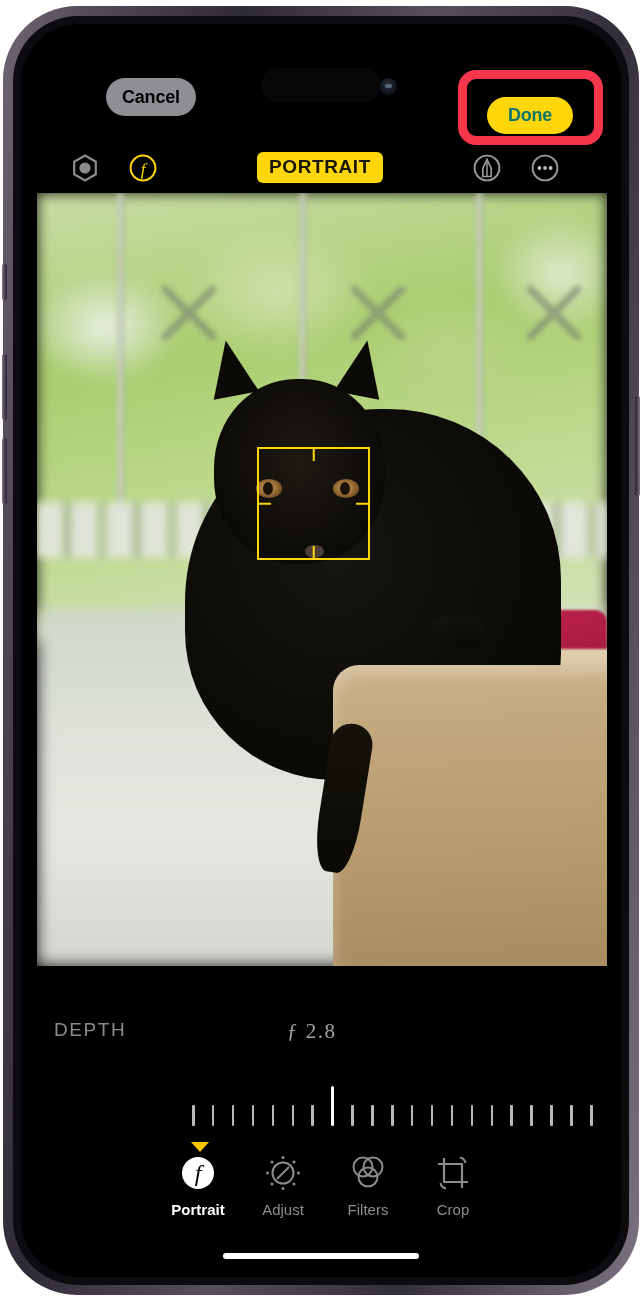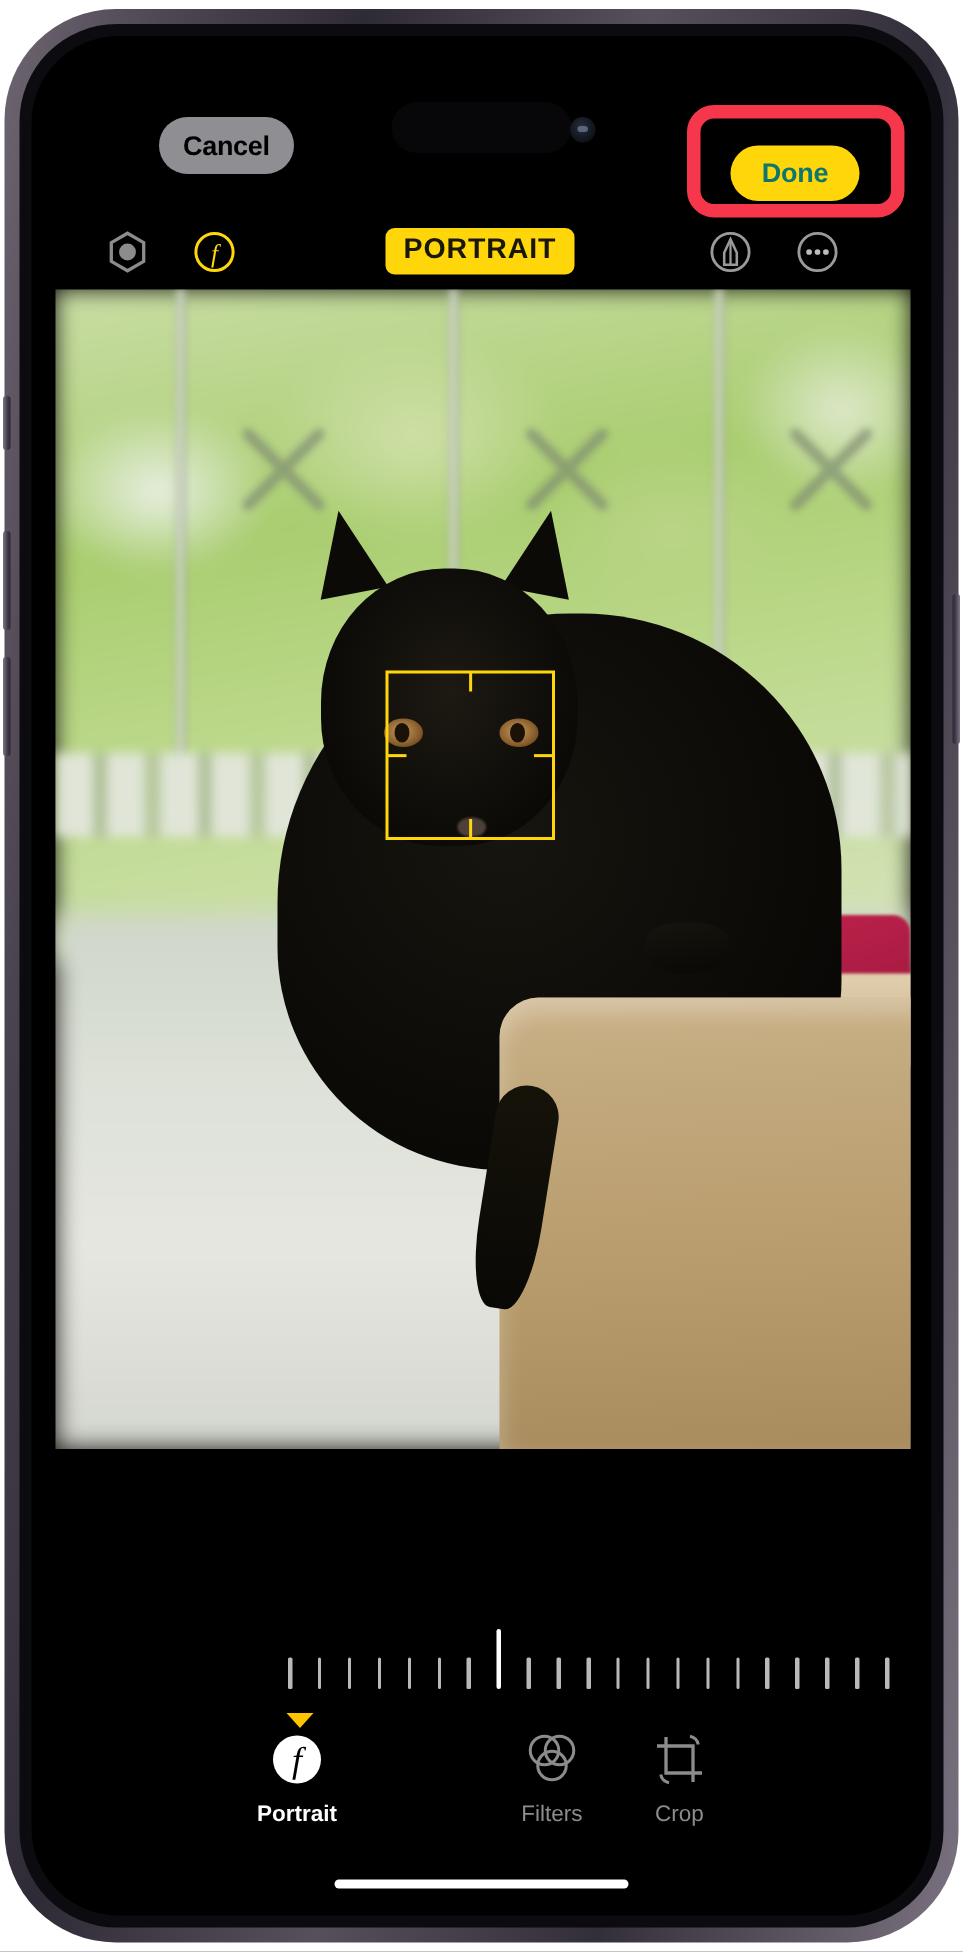--- a/index.html
+++ b/index.html
@@ -377,20 +377,24 @@
         </div>
 
         <div id="focus-reticle">
           <span class="tick tick-t"></span>
           <span class="tick tick-b"></span>
           <span class="tick tick-l"></span>
           <span class="tick tick-r"></span>
         </div>
       </div>
 
+      <div id="depth-readout">
+        <span id="depth-label">DEPTH</span>
+        <span id="depth-value">ƒ 2.8</span>
+      </div>
 
       <div id="depth-slider">
           <div class="slider-tick" style="left: 171px;"></div>
           <div class="slider-tick" style="left: 190.9px;"></div>
           <div class="slider-tick" style="left: 210.8px;"></div>
           <div class="slider-tick" style="left: 230.7px;"></div>
           <div class="slider-tick" style="left: 250.6px;"></div>
           <div class="slider-tick" style="left: 270.5px;"></div>
           <div class="slider-tick" style="left: 290.4px;"></div>
           <div id="slider-indicator" style="left: 310.3px;"></div>
@@ -415,20 +419,39 @@
         <div class="mode-tab active" id="tab-portrait">
           <span class="mode-icon">
             <svg width="42" height="42" viewBox="0 0 42 42">
               <circle cx="21" cy="21" r="16" fill="#ffffff"></circle>
               <text x="21" y="29" font-family="Liberation Serif, serif" font-size="24" font-style="italic" fill="#000" text-anchor="middle">f</text>
             </svg>
           </span>
           <span class="mode-label">Portrait</span>
         </div>
 
+        <div class="mode-tab inactive" id="tab-adjust">
+          <span class="mode-icon">
+            <svg width="42" height="42" viewBox="0 0 42 42">
+              <circle cx="21" cy="21" r="10.5" fill="none" stroke="#8c8c8c" stroke-width="2"></circle>
+              <line x1="15" y1="27" x2="27" y2="15" stroke="#8c8c8c" stroke-width="2"></line>
+              <g fill="#8c8c8c">
+                <circle cx="21" cy="5.5" r="1.5"></circle>
+                  <circle cx="32" cy="10" r="1.5"></circle>
+                <circle cx="36.5" cy="21" r="1.5"></circle>
+                  <circle cx="32" cy="32" r="1.5"></circle>
+                <circle cx="21" cy="36.5" r="1.5"></circle>
+                  <circle cx="10" cy="32" r="1.5"></circle>
+                <circle cx="5.5" cy="21" r="1.5"></circle>
+                  <circle cx="10" cy="10" r="1.5"></circle>
+              </g>
+            </svg>
+          </span>
+          <span class="mode-label">Adjust</span>
+        </div>
 
         <div class="mode-tab inactive" id="tab-filters">
           <span class="mode-icon">
             <svg width="42" height="42" viewBox="0 0 42 42">
               <circle cx="16" cy="15" r="9.5" fill="none" stroke="#8c8c8c" stroke-width="2"></circle>
               <circle cx="26" cy="15" r="9.5" fill="none" stroke="#8c8c8c" stroke-width="2"></circle>
               <circle cx="21" cy="25" r="9.5" fill="none" stroke="#8c8c8c" stroke-width="2"></circle>
             </svg>
           </span>
           <span class="mode-label">Filters</span>

